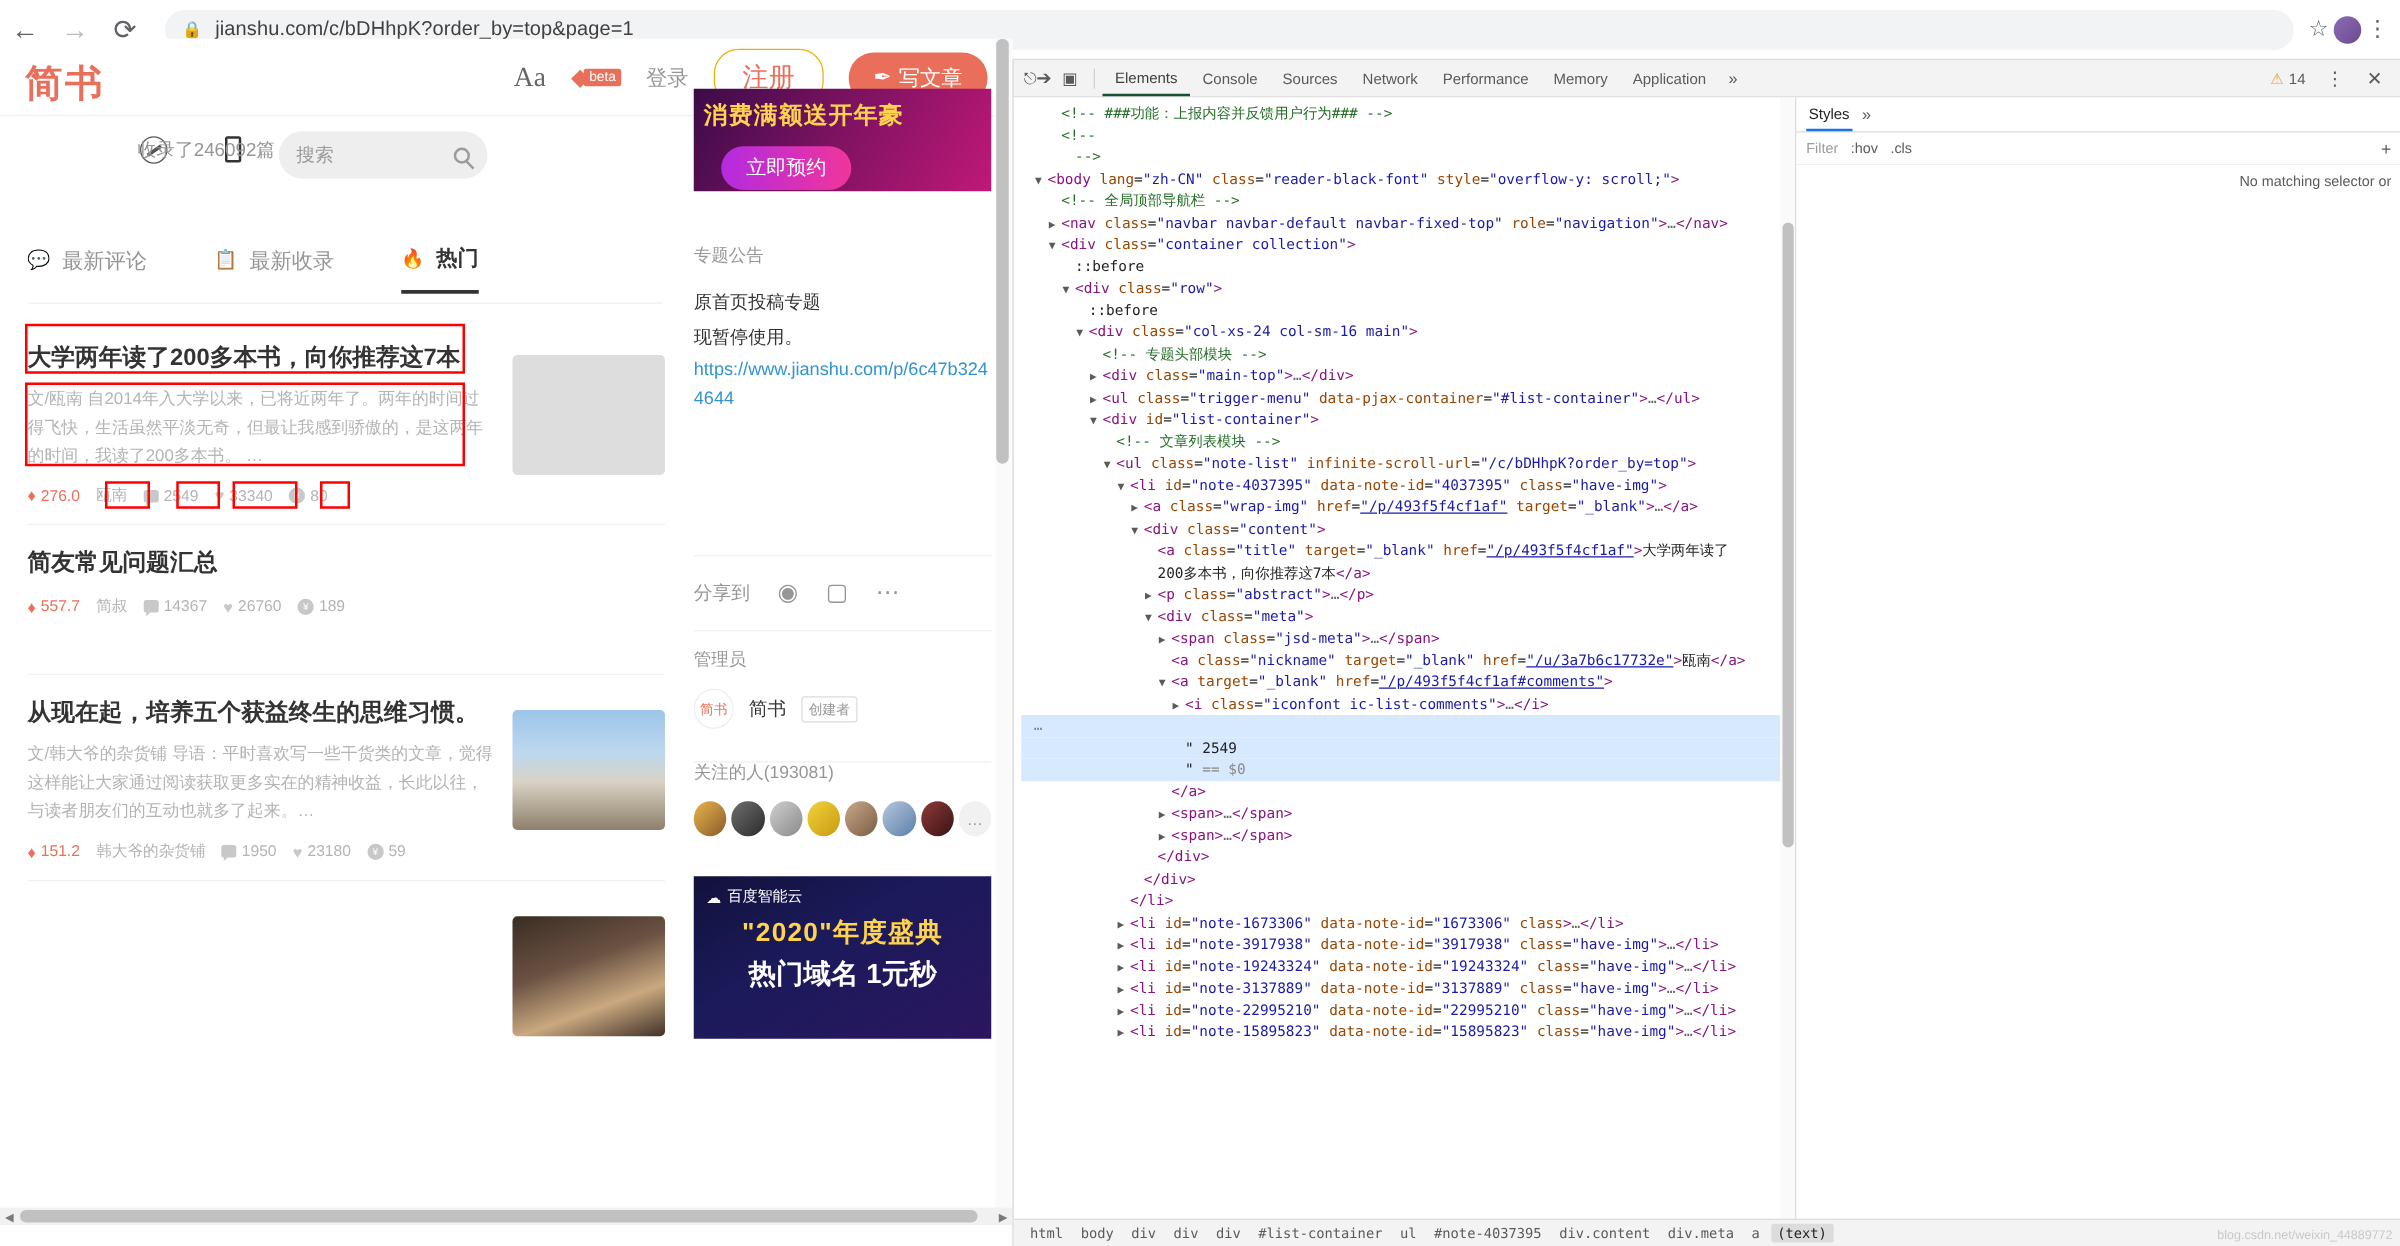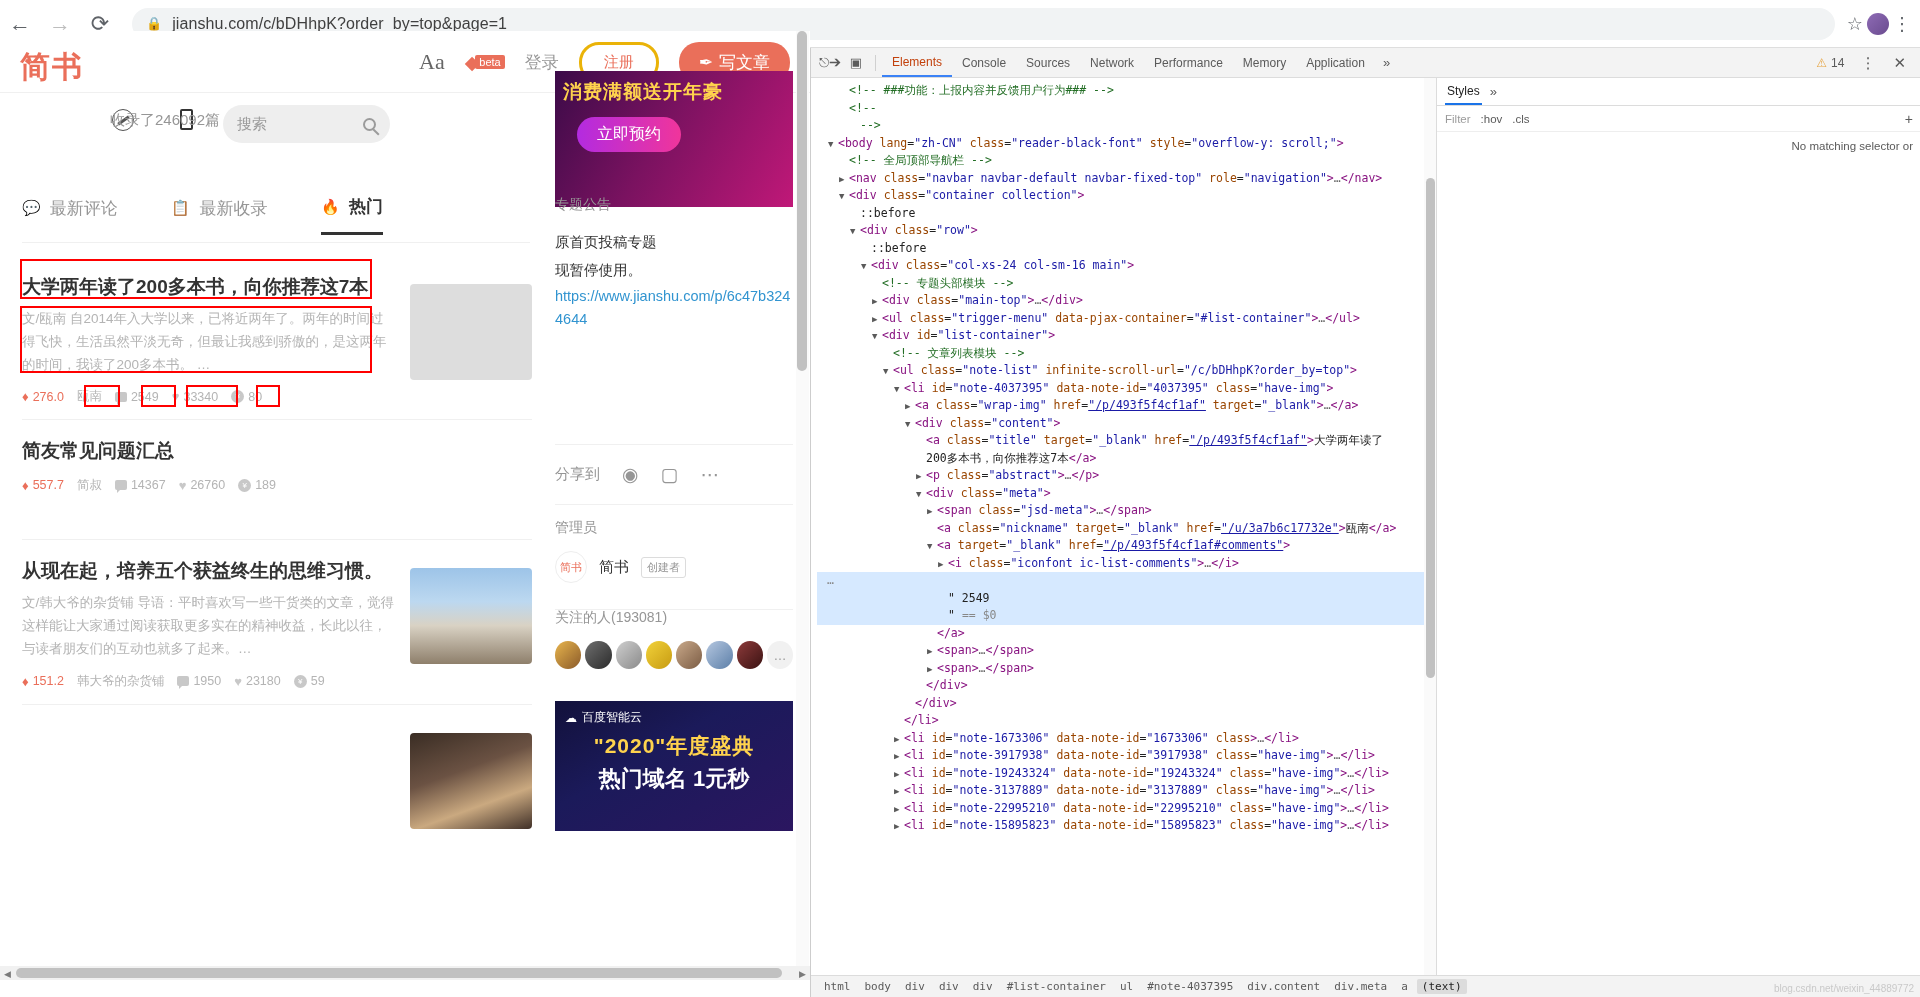--- a/index.html
+++ b/index.html
@@ -23,21 +23,21 @@
 
   
   #site-header{position:relative;height:62px;border-bottom:1px solid #f0f0f0;display:flex;align-items:center;}
   #logo{position:absolute;left:20px;top:16px;font-size:30px;color:#ea6f5a;font-weight:bold;letter-spacing:2px;}
   #header-right{position:absolute;right:20px;top:0;height:62px;display:flex;align-items:center;gap:20px;}
   .hdr-aa{font-family:"Liberation Serif",serif;font-size:22px;color:#666;cursor:pointer;}
   .beta-wrap{display:flex;align-items:center;gap:0px;cursor:pointer;}
   .diamond-ic{font-size:19px;color:#ea6f5a;line-height:1;}
   .beta-tag{background:#ea6f5a;color:#fff;font-size:11px;padding:1px 4px;border-radius:2px;margin-left:-4px;}
   .hdr-login{font-size:17px;color:#969696;cursor:pointer;}
-  .btn-signup{border:3px solid #eab308;color:#ea6f5a;border-radius:20px;padding:8px 22px;font-size:15px;cursor:pointer;}
+  .btn-signup{border:1px solid #eab308;color:#ea6f5a;border-radius:20px;padding:8px 22px;font-size:21px;cursor:pointer;}
   .btn-write{background:#ea6f5a;color:#fff;border-radius:20px;padding:9px 20px;font-size:17px;cursor:pointer;display:flex;align-items:center;gap:6px;}
 
   
   #sub-header{position:relative;height:64px;}
   #collection-stat{position:absolute;left:110px;top:18px;font-size:15px;color:#969696;white-space:nowrap;}
   .compass-ic{position:absolute;left:112px;top:16px;width:22px;height:22px;border:1.6px solid #555;border-radius:50%;}
   .compass-ic:after{content:"";position:absolute;left:4px;top:9px;width:13px;height:3px;background:#555;transform:rotate(-35deg);}
   .phone-ic{position:absolute;left:180px;top:16px;width:13px;height:21px;border:2px solid #333;border-radius:2px;}
   #search-box{position:absolute;left:223px;top:12px;width:167px;height:38px;background:#eee;border-radius:20px;display:flex;align-items:center;padding:0 14px;}
   #search-box .ph{flex:1;font-size:15px;color:#9b9b9b;}
@@ -68,21 +68,21 @@
   .note-thumb{position:absolute;right:0;top:28px;width:122px;height:96px;border-radius:4px;background:#ddd;overflow:hidden;}
   .t1{background:linear-gradient(165deg,#a49a90 0%,#6e665e 28%,#e8e4dd 45%,#cfc8bd 70%,#8d8madd 100%);}
   .t2{background:linear-gradient(180deg,#9dc4e8 0%,#bcd8f0 35%,#d9d2c4 60%,#8e7f6b 100%);}
   .t3{background:linear-gradient(160deg,#3a2d24 0%,#6b5243 40%,#caa980 70%,#403028 100%);}
 
   
   .anno{position:absolute;border:2px solid #ff0000;pointer-events:none;}
 
   
   #page-right{position:absolute;left:545px;top:0;width:248px;}
-  .ad-banner{position:absolute;left:10px;top:40px;width:238px;height:136px;background:linear-gradient(120deg,#3b0b48 0%,#7a1260 45%,#c01878 100%);overflow:hidden;}
+  .ad-banner{position:absolute;left:10px;top:40px;width:238px;height:82px;background:linear-gradient(120deg,#3b0b48 0%,#7a1260 45%,#c01878 100%);overflow:hidden;}
   .ad-banner .ad-t{color:#ffd34d;font-size:19px;font-weight:bold;padding:8px 0 0 8px;letter-spacing:1px;white-space:nowrap;}
   .ad-banner .ad-btn{margin:12px 0 0 22px;display:inline-block;background:linear-gradient(90deg,#b32be0,#f0359b);color:#fff;font-size:16px;padding:7px 20px;border-radius:18px;}
   .side-sec{position:absolute;left:10px;width:238px;}
   .side-label{font-size:14px;color:#969696;margin-bottom:14px;}
   .side-p{font-size:14.5px;color:#333;line-height:1.95;}
   .side-link{color:#3194d0;word-break:break-all;font-size:14.5px;line-height:1.6;cursor:pointer;}
   .side-hr{height:1px;background:#f0f0f0;margin:18px 0;}
   .share-row{display:flex;align-items:center;gap:22px;}
   .share-lbl{font-size:15px;color:#969696;}
   .share-ic{font-size:19px;color:#969696;cursor:pointer;}
@@ -104,21 +104,21 @@
   #page-hscroll{position:absolute;left:0;bottom:0;width:810px;height:14px;background:#f1f1f1;}
   #page-hthumb{position:absolute;left:16px;bottom:2px;width:766px;height:10px;background:#c1c1c1;border-radius:5px;}
   .sb-arrow{position:absolute;color:#7a7a7a;font-size:9px;}
 
   
   #devtools{position:absolute;left:810px;top:48px;width:1110px;height:949px;background:#fff;border-left:1px solid #cdcdcd;font-family:"Liberation Sans",sans-serif;}
   #dt-toolbar{height:30px;border-bottom:1px solid #dcdcdc;display:flex;align-items:center;padding:0 6px;background:#f3f3f3;}
   .dt-icbtn{width:26px;height:24px;display:flex;align-items:center;justify-content:center;color:#5a5a5a;cursor:pointer;}
   .dt-sep{width:1px;height:16px;background:#d0d0d0;margin:0 6px;}
   .dt-tab{font-size:12px;color:#5a5a5a;padding:6px 10px;cursor:pointer;white-space:nowrap;}
-  .dt-tab.active{color:#c2410c;border-bottom:2px solid #3b82f6;}
+  .dt-tab.active{color:#404040;border-bottom:2px solid #14532d;}
   .dt-more{font-size:13px;color:#5a5a5a;padding:0 8px;cursor:pointer;}
   .dt-right{margin-left:auto;display:flex;align-items:center;gap:2px;}
   .warn-pill{display:flex;align-items:center;gap:4px;font-size:12px;color:#5a5a5a;padding:0 6px;cursor:pointer;}
   .warn-tri{color:#e7a33e;font-size:12px;}
   .dt-close{font-size:15px;color:#5a5a5a;padding:0 8px;cursor:pointer;}
 
   #dt-body{position:absolute;left:0;top:30px;width:1110px;height:919px;display:flex;}
   #dom-pane{width:625px;position:relative;background:#fff;overflow:hidden;}
   #dom-tree{font-family:"DejaVu Sans Mono","Liberation Mono",monospace;font-size:11.5px;line-height:17.5px;padding:4px 0 0 6px;white-space:pre;}
   .dl{height:17.5px;position:relative;}

